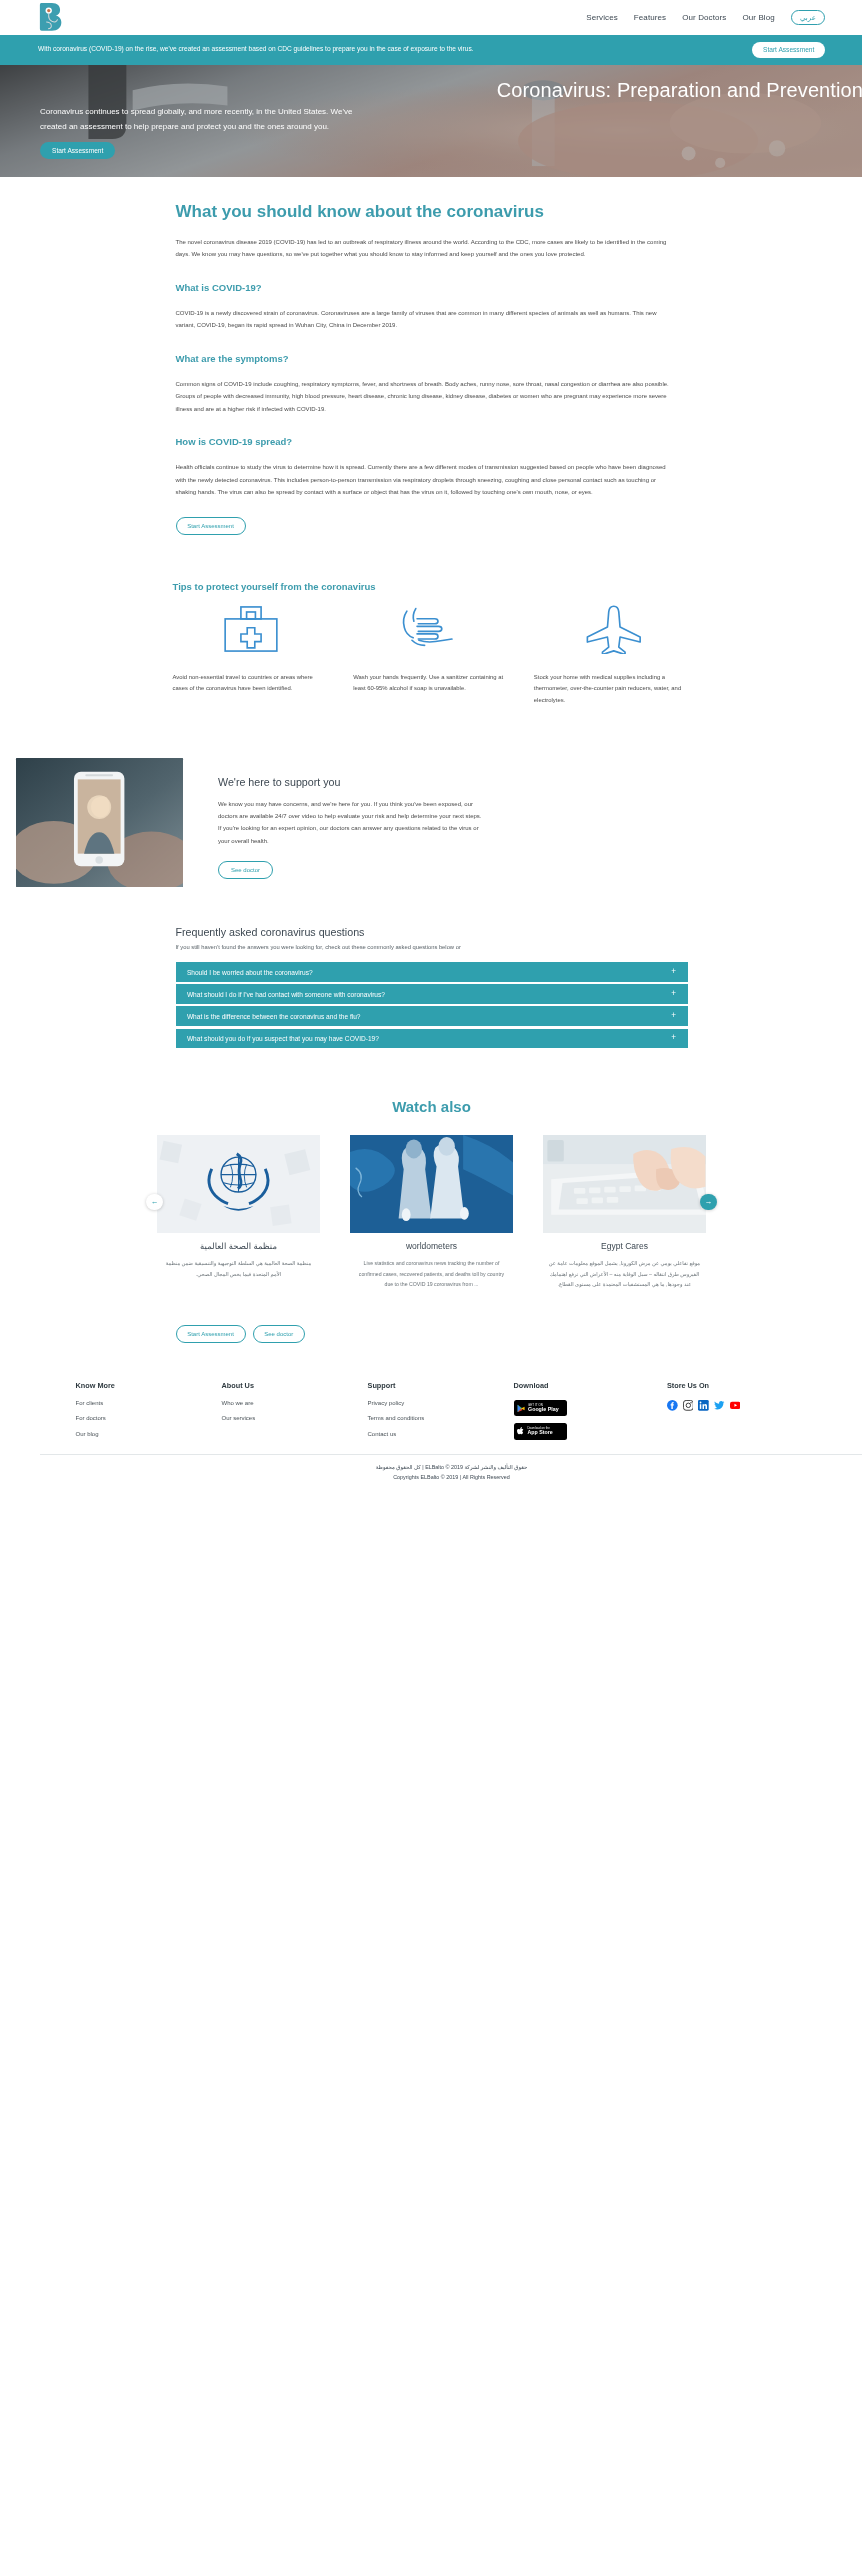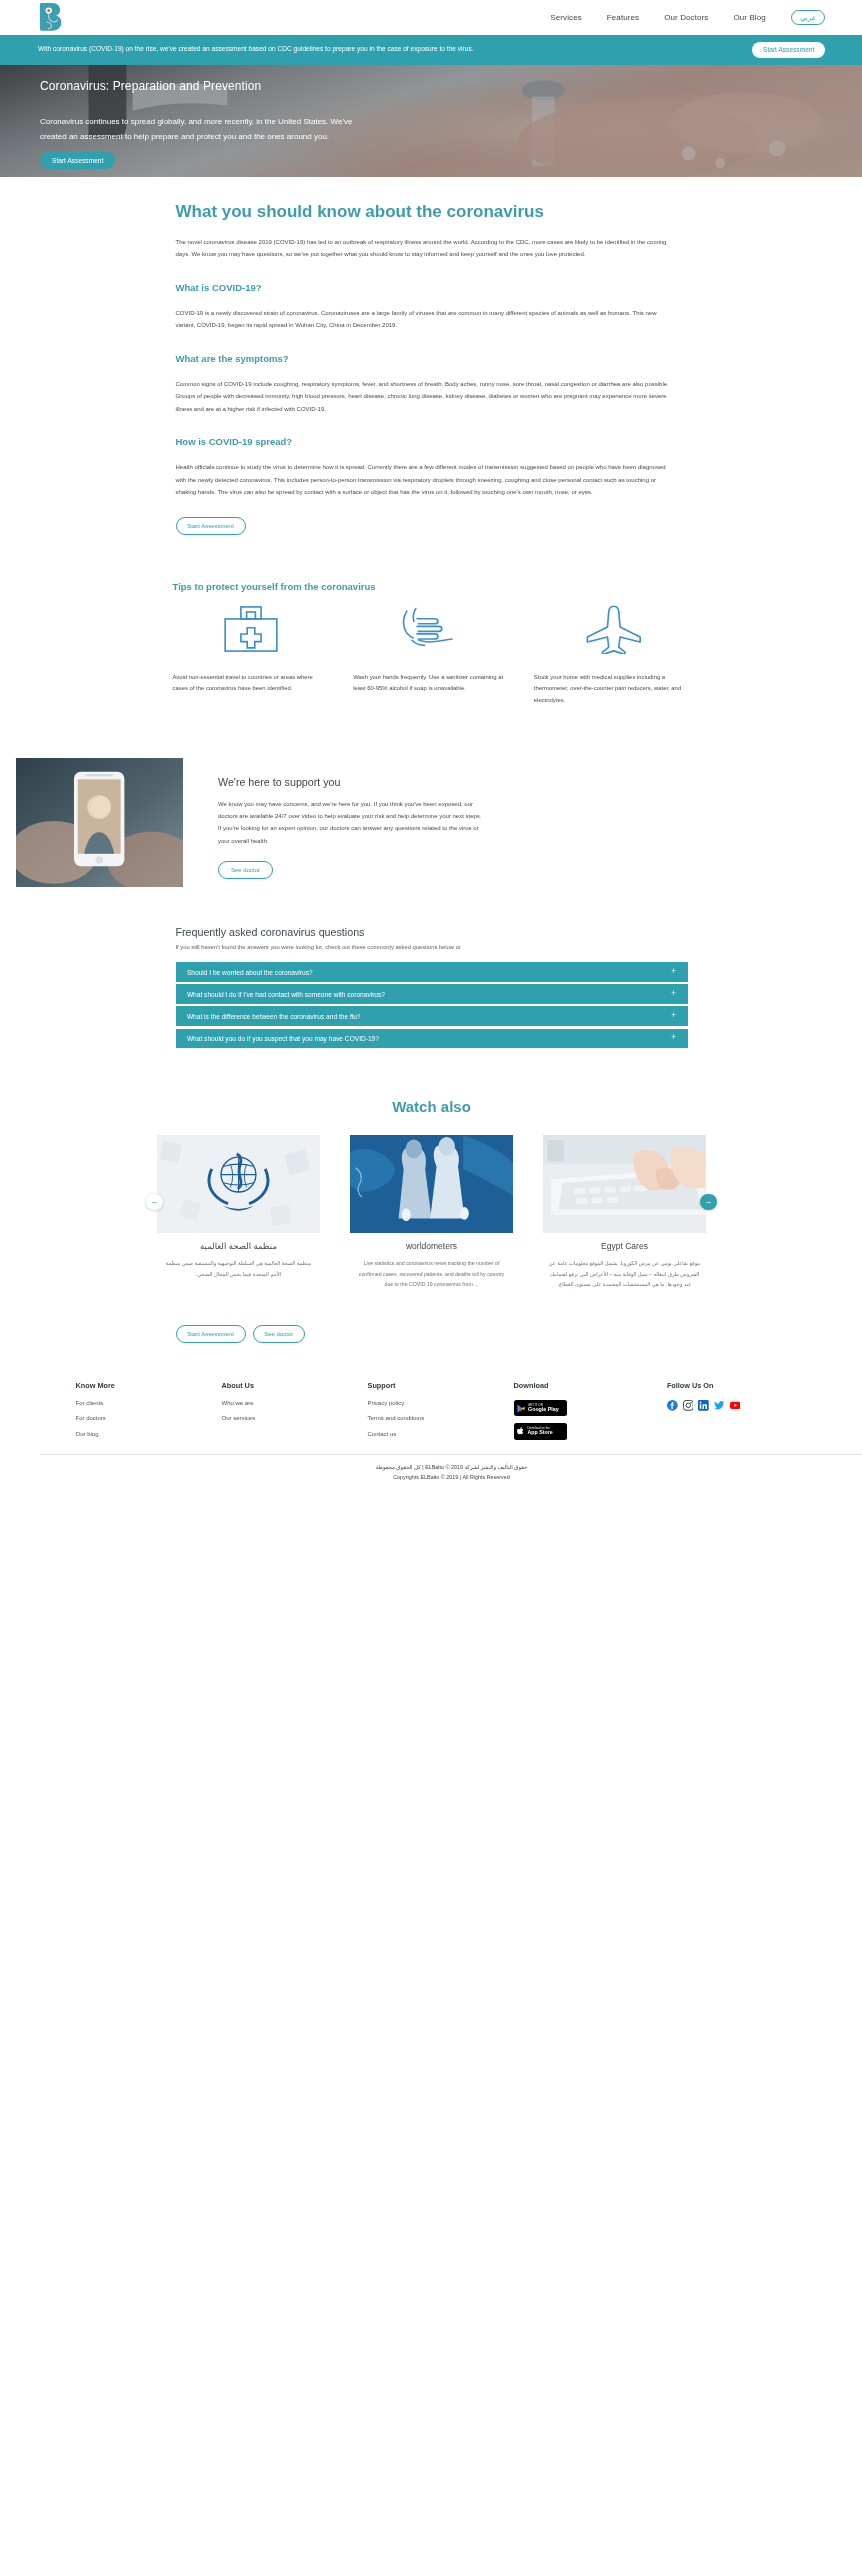--- a/index.html
+++ b/index.html
@@ -16,21 +16,21 @@
   
   .topnav {
     height:35px;
     display:flex;
     align-items:center;
     justify-content:space-between;
     padding:0 38px;
     background:#fff;
   }
   .logo-mark { width:26.5px; height:33px; display:block; }
-  .nav-links { display:flex; align-items:center; gap:25px; }
+  .nav-links { display:flex; align-items:center; gap:16px; }
   .nav-link {
     font-size:8px;
     color:#3d4852;
     text-decoration:none;
     letter-spacing:0.1px;
   }
   .lang-btn {
     border:0.9px solid #2f9fae;
     border-radius:10px;
     color:#2f9fae;
@@ -71,21 +71,21 @@
     overflow:hidden;
     background:#6f7478;
   }
   .hero-bg { position:absolute; inset:0; }
   .hero-overlay { position:absolute; inset:0; background:rgba(70,75,80,.34); }
   .hero-inner {
     position:relative;
     padding:14px 0 0 40px;
     color:#fff;
   }
-  .hero-title { font-size:12px; font-weight:400; margin-bottom:21px; letter-spacing:0.1px; }
+  .hero-title { font-size:20px; font-weight:400; margin-bottom:2px; letter-spacing:0.1px;text-align:right; }
   .hero-sub { font-size:8px; line-height:1.95; font-weight:300; max-width:316px; }
   .hero-btn {
     margin-top:7px;
     display:inline-block;
     background:#2fa0ae;
     color:#fff;
     border:none;
     border-radius:10px;
     font-size:6.6px;
     padding:5px 12px;
@@ -589,21 +589,21 @@
             <path d="M8.3 7.3 q0 -2 1.8 -2.8 q-1 -1.5 -2.8 -1.6 q-1.2 -.1 -2.3 .6 q-.7 .4 -1.1 0 q-1 -.6 -2.1 -.5 Q.2 3.2 0 5.4 q-.2 2.6 1.3 5 q.7 1.1 1.6 1.1 q.8 0 1.4 -.4 q.7 -.4 1.5 0 q.6 .4 1.3 .4 q1 0 1.8 -1.3 q.6 -.9 .8 -1.5 q-1.4 -.6 -1.4 -2.4 z M7 2.2 q.8 -1 .7 -2.2 q-1.1 .1 -1.9 1 q-.7 .9 -.6 2 q1.1 .1 1.8 -.8 z" fill="#fff"></path>
           </svg>
           <span class="store-txt">
             <span class="s1">Download on the</span>
             <span class="s2">App Store</span>
           </span>
         </div>
       </div>
 
       <div class="fcol follow">
-        <div class="fcol-h">Follow Us On</div>
+        <div class="fcol-h">Store Us On</div>
         <div class="social-row">
           <svg class="soc" viewBox="0 0 24 24">
             <circle cx="12" cy="12" r="12" fill="#1877f2"></circle>
             <path d="M15.3 12.4h-2.3V20h-3.2v-7.6H8.1V9.8h1.7V8.2c0-2.1 .9-3.4 3.4-3.4h2.1v2.6h-1.3c-1 0-1 .4-1 1v1.4h2.3z" fill="#fff"></path>
           </svg>
           <svg class="soc" viewBox="0 0 24 24">
             <rect x="1" y="1" width="22" height="22" rx="6" fill="none" stroke="#2d2d2d" stroke-width="2"></rect>
             <circle cx="12" cy="12" r="5" fill="none" stroke="#2d2d2d" stroke-width="2"></circle>
             <circle cx="18" cy="6.2" r="1.5" fill="#2d2d2d"></circle>
           </svg>

